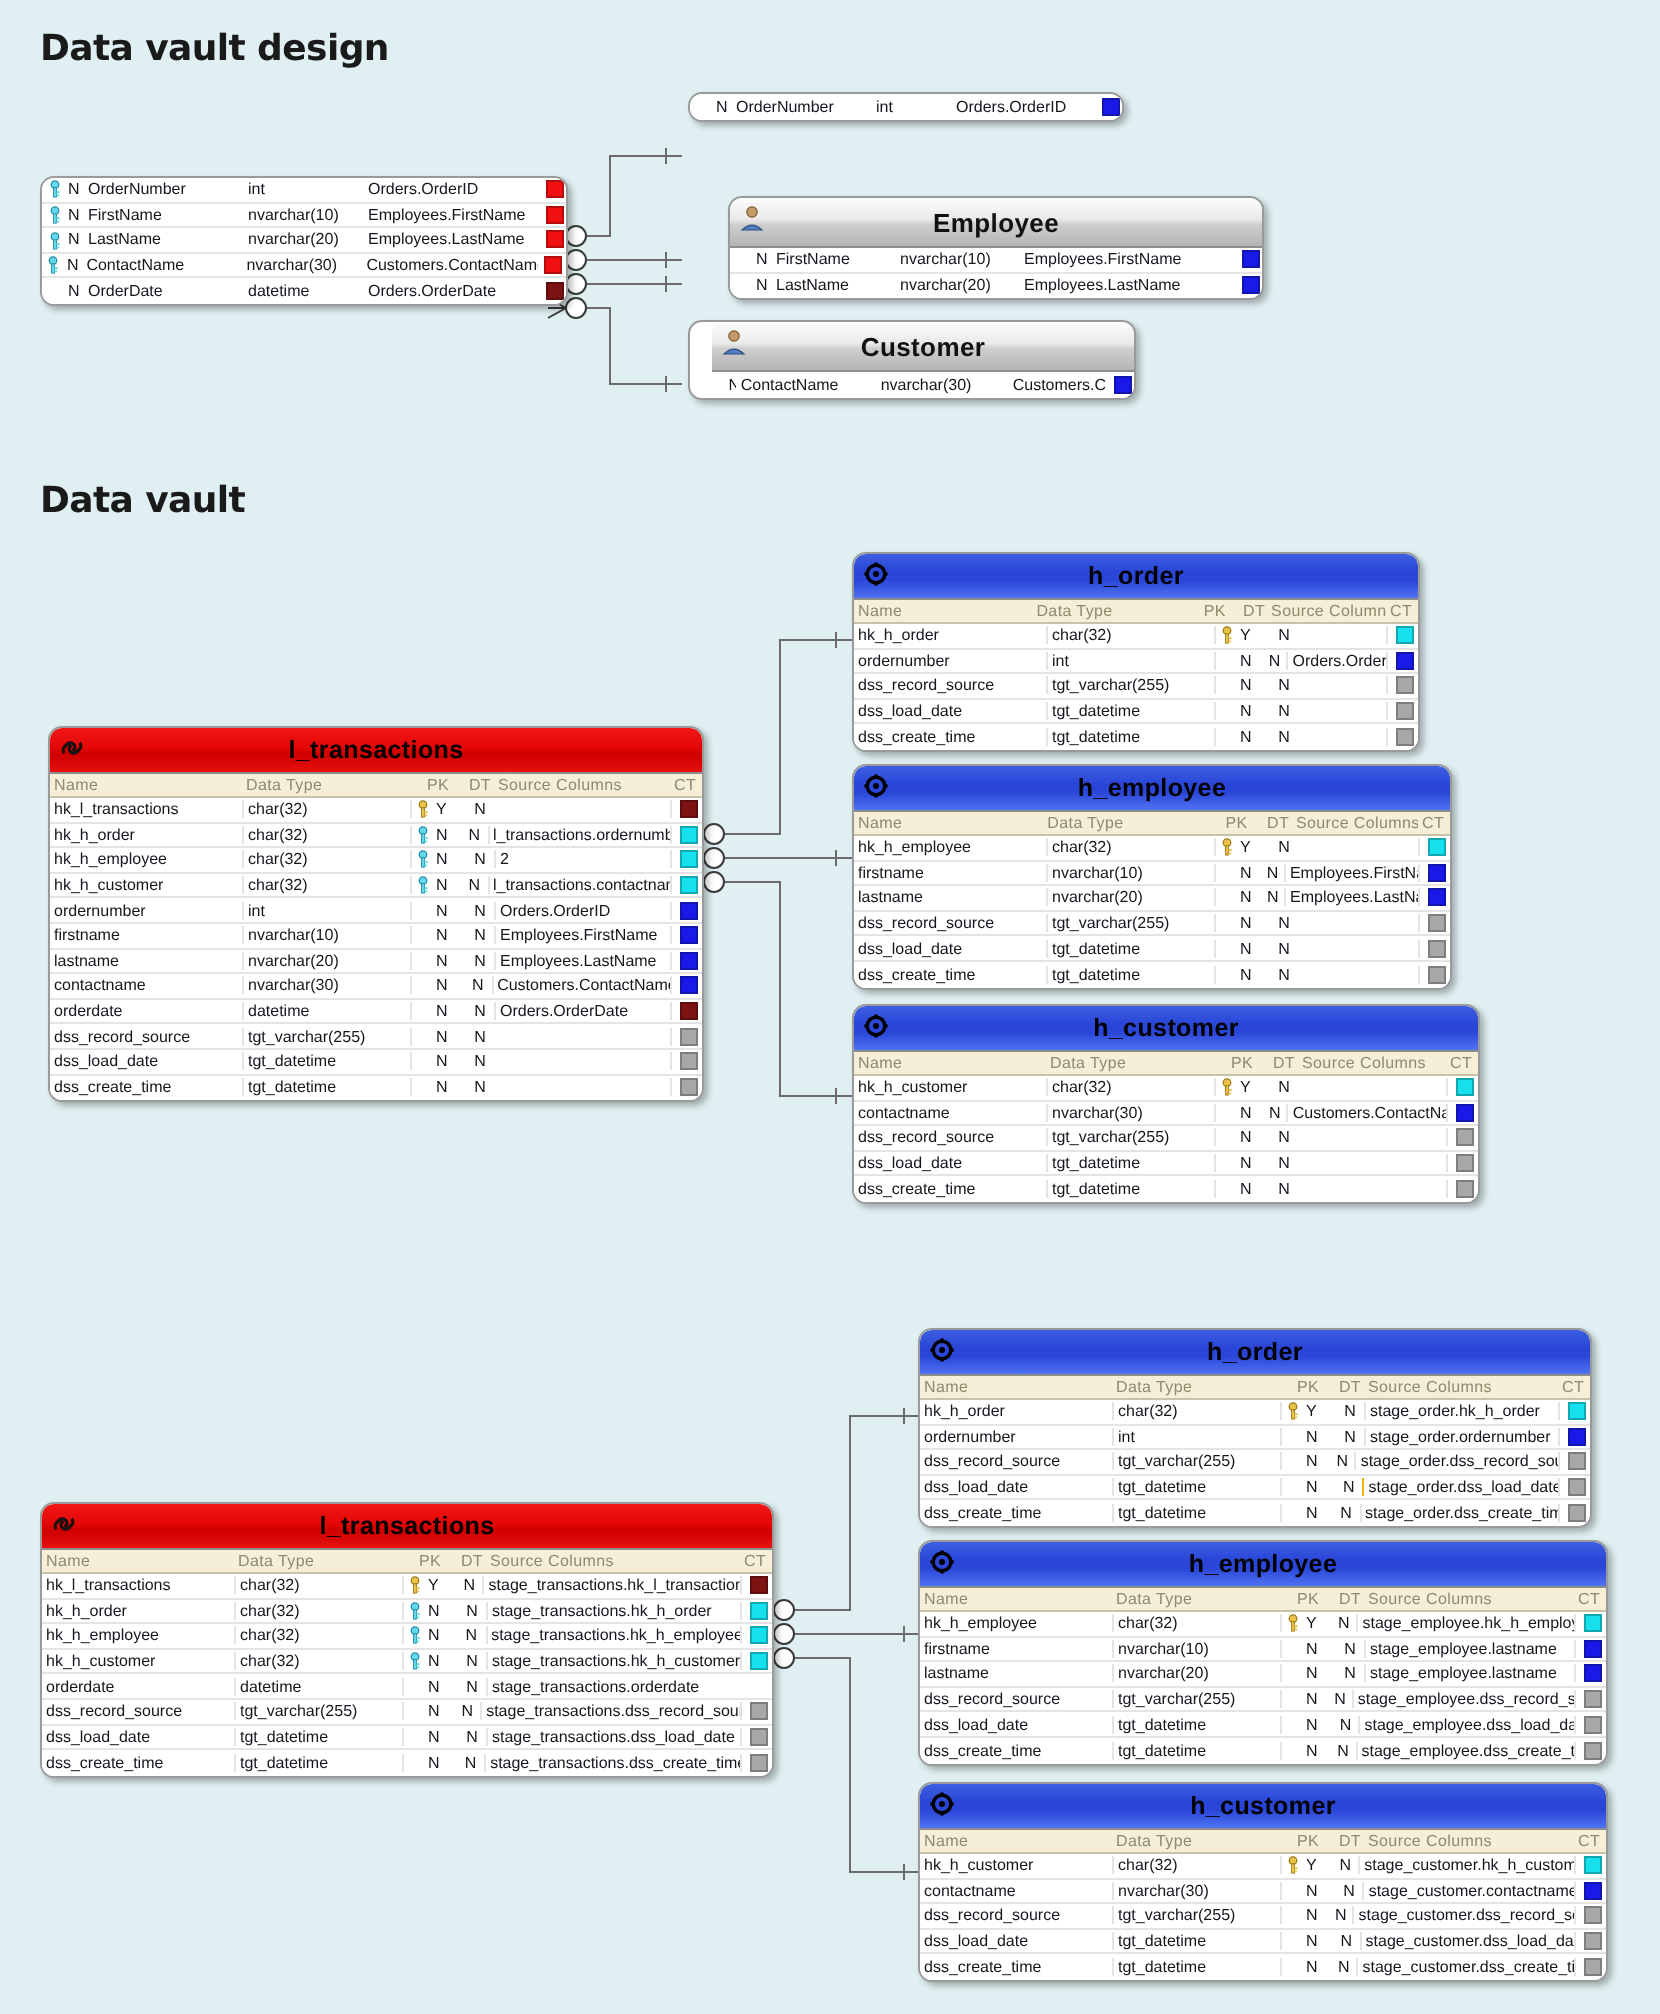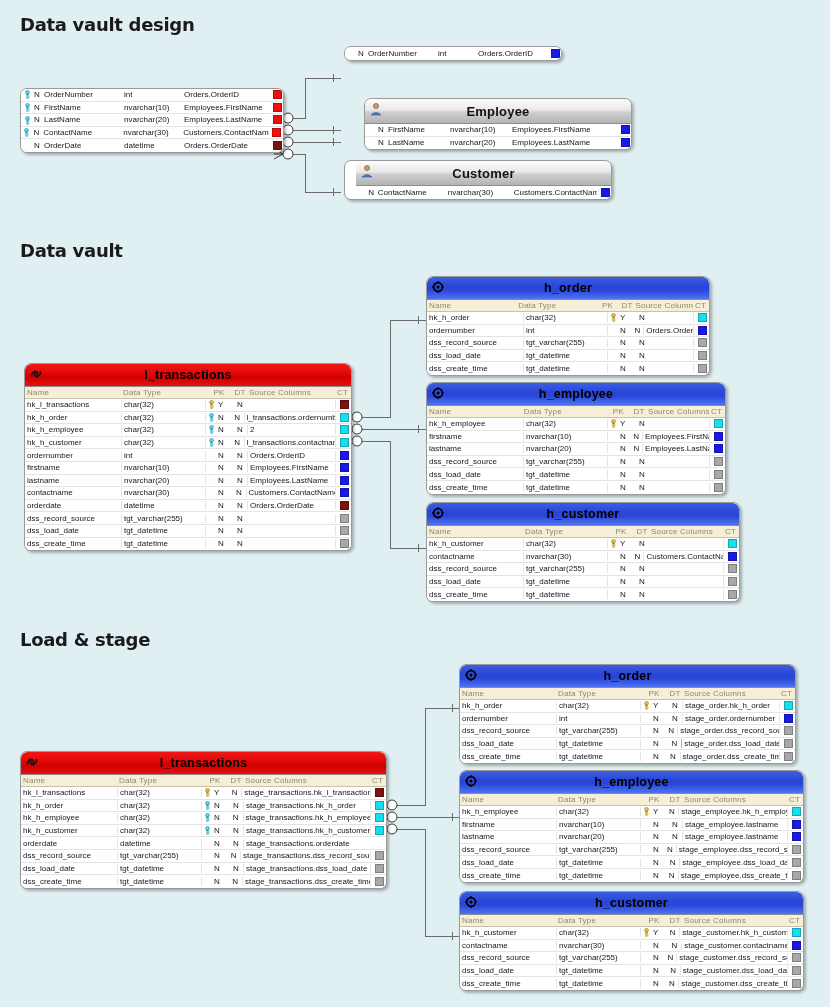--- a/index.html
+++ b/index.html
@@ -113,21 +113,20 @@
   
   .wires { position: absolute; left:0; top:0; width: 830px; height: 1007px; pointer-events: none; }
 </style>
 </head>
 <body>
 
 <div id="canvas">
 
   <div class="section-title" style="left:20px; top:14px;">Data vault design</div>
   <div class="section-title" style="left:20px; top:240px;">Data vault</div>
-  <div class="section-title" style="left:20px; top:629px;">Load &amp; stage</div>
 
   <svg class="wires">
     <g stroke="#6b6b6b" stroke-width="1" fill="none" shape-rendering="crispEdges">
 
       <path d="M289,118 L305,118 L305,78 L341,78"></path>
       <path d="M289,130 L341,130"></path>
       <path d="M289,142 L341,142"></path>
       <path d="M289,154 L305,154 L305,192 L341,192"></path>
 
       <path d="M333,74 L333,82"></path>
@@ -317,21 +316,21 @@
           <div class="c-name" style="width:62px">LastName</div>
           <div class="c-type" style="width:62px">nvarchar(20)</div>
           <div class="c-src">Employees.LastName</div>
           <div class="c-ct" style="width:14px">
             <span class="swatch" style="background:#1a1ae8"></span>
           </div>
         </div>
       </div>
   </div>
 
-  <div class="ent style-src" id="e-customer" style="left:344px; top:160px; width:268px;padding-left:11px;">
+  <div class="ent style-src" id="e-customer" style="left:344px; top:160px; width:224px;padding-left:11px;">
     <div class="ent-head">
       <span class="hicon">
         <svg viewBox="0 0 14 14" width="14" height="14">
             <circle cx="7" cy="4" r="2.6" fill="#c79a6a" stroke="#7a5a34" stroke-width="0.6"></circle>
             <path d="M2 13 q5-5 10 0z" fill="#4f7fc4" stroke="#2d4e80" stroke-width="0.6"></path>
           </svg>
       </span>
       <span class="title">Customer</span>
     </div>
     <div class="rows">

